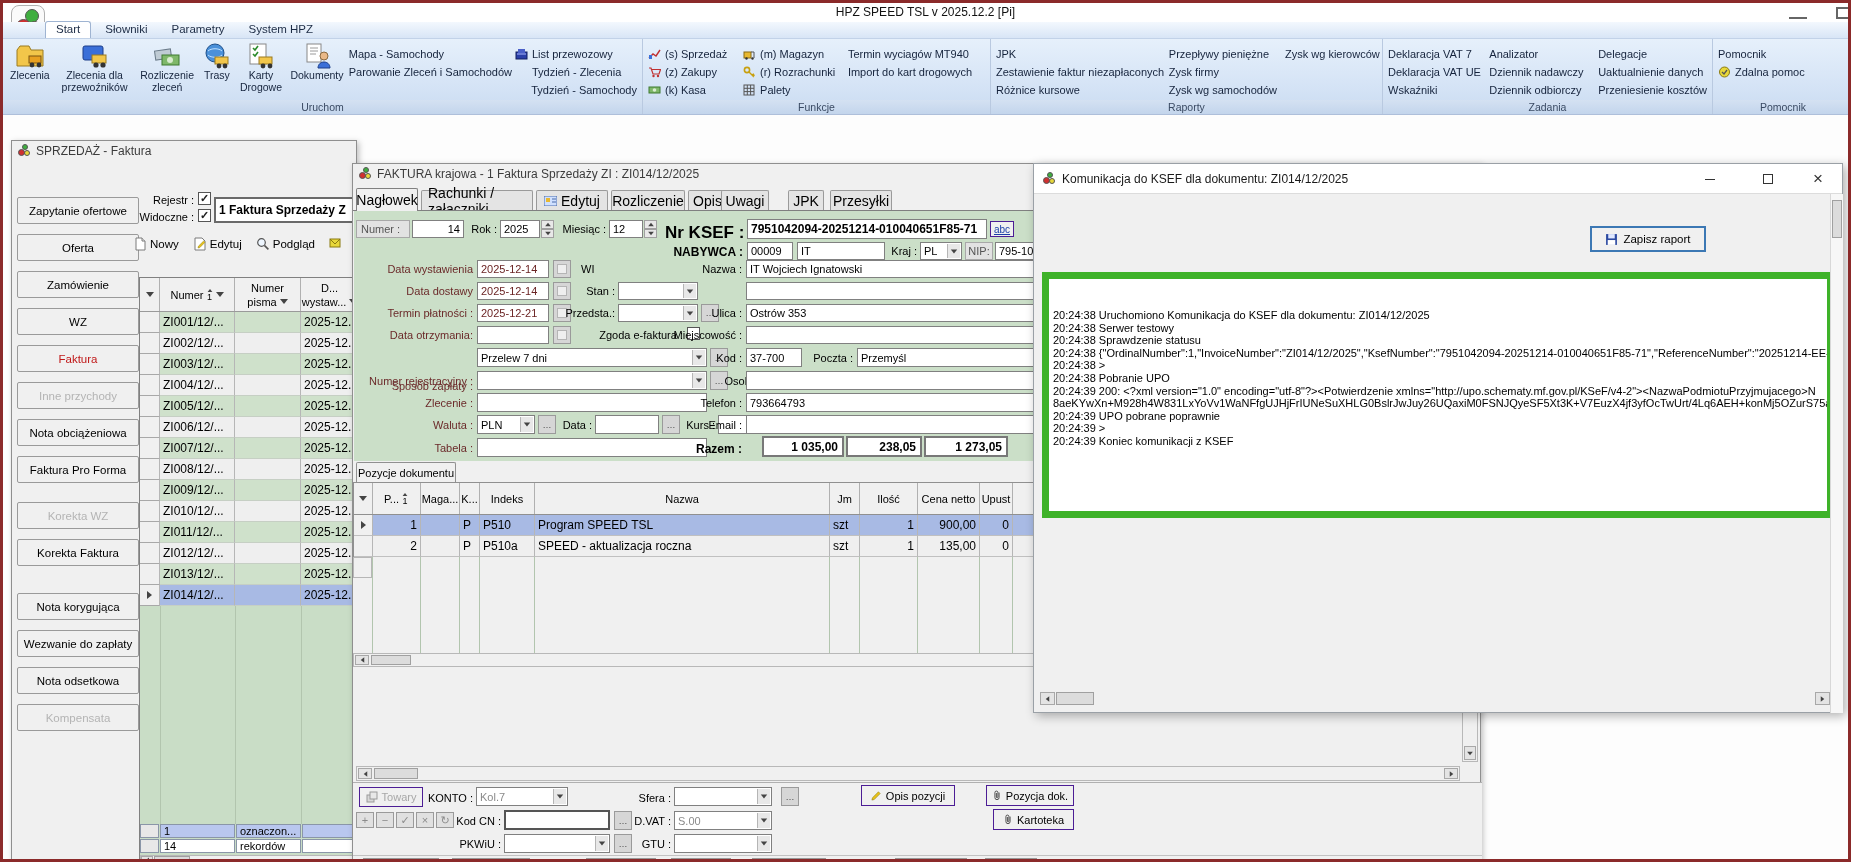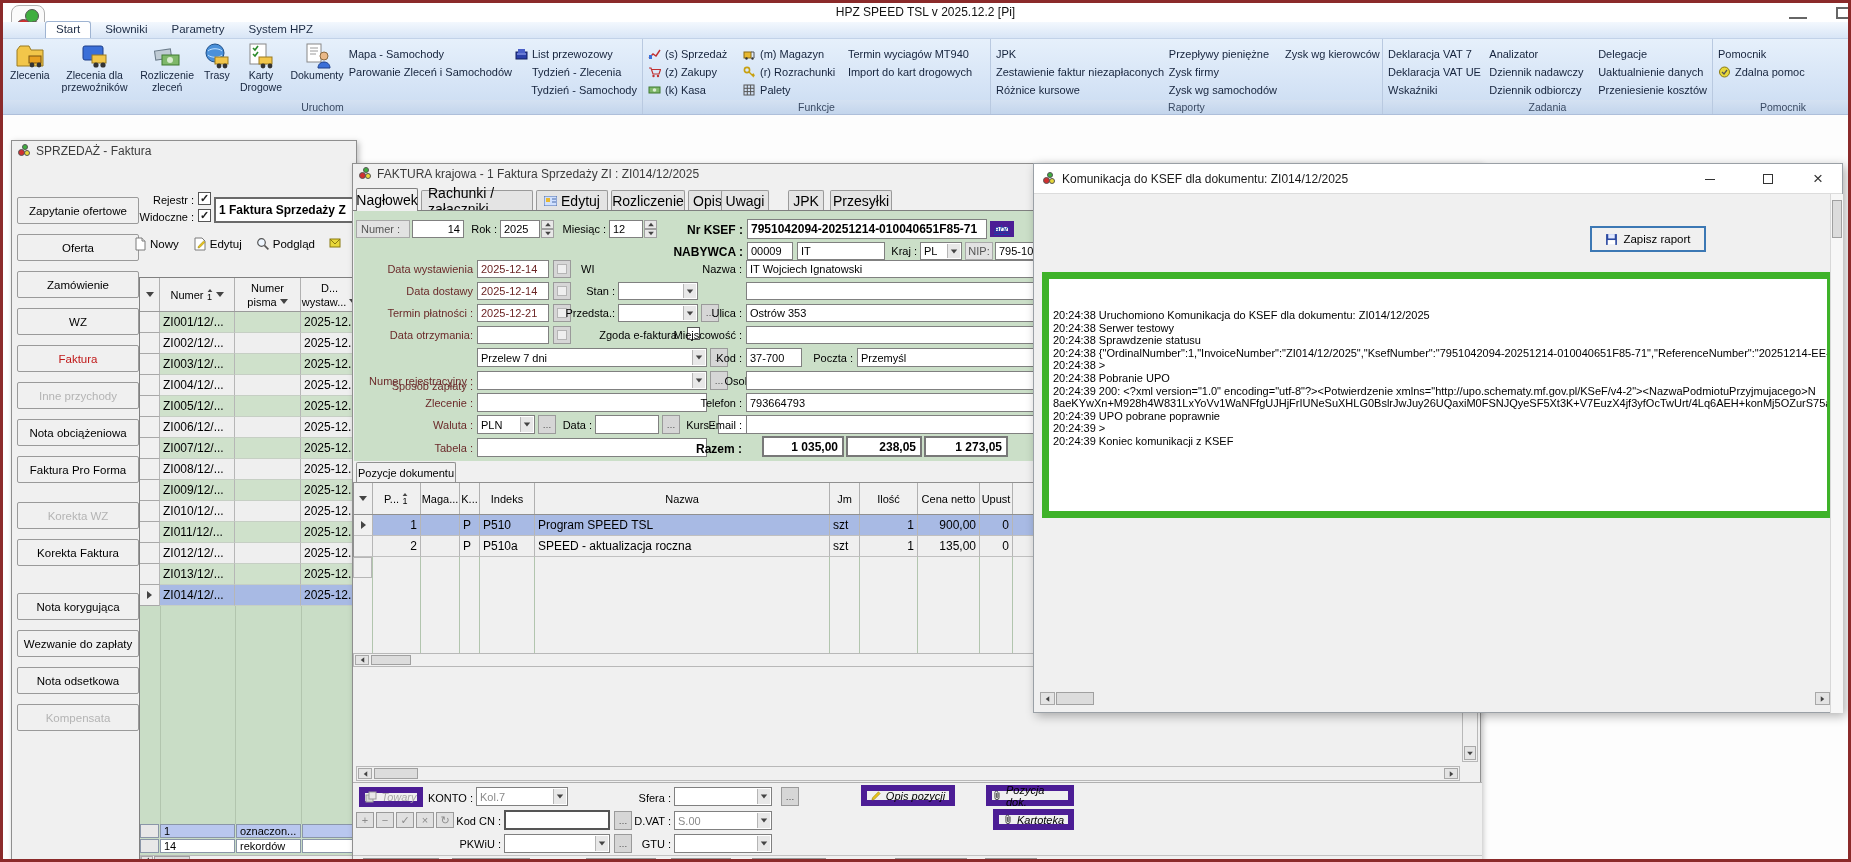--- a/index.html
+++ b/index.html
@@ -32,21 +32,21 @@
   .maroon{color:#6b2a2a;}
   .inp{position:absolute;background:#fff;border:1px solid #808080;font-size:11px;display:flex;align-items:center;padding:0 3px;white-space:nowrap;overflow:hidden;}
   .inp.right{justify-content:flex-end;}
   .inp.bold{font-weight:bold;font-size:12px;}
   .inp.mar{color:#6b2424;}
   .dda{position:absolute;right:1px;top:1px;bottom:1px;width:13px;background:#e8e8e8;border-left:1px solid #b5b5b5;display:flex;align-items:center;justify-content:center;}
   .tri-d{width:0;height:0;border-left:4px solid transparent;border-right:4px solid transparent;border-top:5px solid #444;}
   .tri-u{width:0;height:0;border-left:4px solid transparent;border-right:4px solid transparent;border-bottom:5px solid #444;}
   .tri-l{width:0;height:0;border-top:4px solid transparent;border-bottom:4px solid transparent;border-right:5px solid #444;}
   .tri-r{width:0;height:0;border-top:4px solid transparent;border-bottom:4px solid transparent;border-left:5px solid #444;}
-  .btn{position:absolute;background:#f0f0f0;border:6px solid #4c1d95;font-size:11px;display:flex;align-items:center;justify-content:center;gap:4px;color:#000;font-style:italic;}
+  .btn{position:absolute;background:#f0f0f0;border:1px solid #4c1d95;font-size:11px;display:flex;align-items:center;justify-content:center;gap:4px;color:#000;}
   .btn.dis{color:#a8a8a8;}
   .chip{position:absolute;background:#e2e2e2;border:1px solid #a8a8a8;font-size:11px;display:flex;align-items:center;justify-content:center;color:#555;}
   .calbtn{position:absolute;width:18px;background:#d6d6d6;border:1px solid #9a9a9a;}
   .calbtn i{position:absolute;left:3px;top:3px;right:3px;bottom:3px;background:#efefef;border:1px solid #b5b5b5;}
   .dots{position:absolute;width:18px;background:#d6d6d6;border:1px solid #9a9a9a;font-size:9px;color:#444;display:flex;align-items:center;justify-content:center;}
   .spin{position:absolute;width:13px;display:flex;flex-direction:column;}
   .spin span{flex:1;background:#e8e8e8;border:1px solid #a0a0a0;display:flex;align-items:center;justify-content:center;}
   .spin .tri-u,.spin .tri-d{transform:scale(.7);}
   .cb{position:absolute;width:13px;height:13px;background:#fff;border:1px solid #555;font-size:11px;font-weight:bold;color:#222;display:flex;align-items:center;justify-content:center;line-height:11px;}
   .scroll{position:absolute;background:#f0f0f0;border:1px solid #b8b8b8;}
@@ -668,21 +668,21 @@
     <span class="lbl lblr" style="left:203px;top:59px;width:50px;">Miesiąc :</span>
     <div class="inp" style="left:256px;top:56px;width:34px;height:18px;">12</div>
     <div class="spin" style="left:291px;top:56px;height:18px;">
         <span>
           <i class="tri-u"></i>
         </span>
         <span>
           <i class="tri-d"></i>
         </span>
       </div>
-    <span class="lbl lblr" style="left:312px;top:59px;width:78px;font-weight:bold;font-size:12px;">Nr KSEF :</span>
+    <span class="lbl lblr" style="left:312px;top:59px;width:78px;font-weight:bold;font-size:17px;">Nr KSEF :</span>
     <div class="inp bold" style="left:394px;top:55px;width:240px;height:20px;">7951042094-20251214-010040651F85-71</div>
     <div class="btn" style="left:637px;top:57px;width:24px;height:16px;font-size:10px;color:#1a3fa8;text-decoration:underline;">abc</div>
 
     <span class="lbl lblr" style="left:300px;top:81px;width:90px;font-weight:bold;font-size:12px;">NABYWCA :</span>
     <div class="inp" style="left:394px;top:78px;width:46px;height:18px;">00009</div>
     <div class="inp" style="left:444px;top:78px;width:88px;height:18px;">IT</div>
     <span class="lbl lblr" style="left:536px;top:81px;width:28px;">Kraj :</span>
     <div class="inp" style="left:567px;top:78px;width:42px;height:18px;">
         <span>PL</span>
         <span class="dda">

